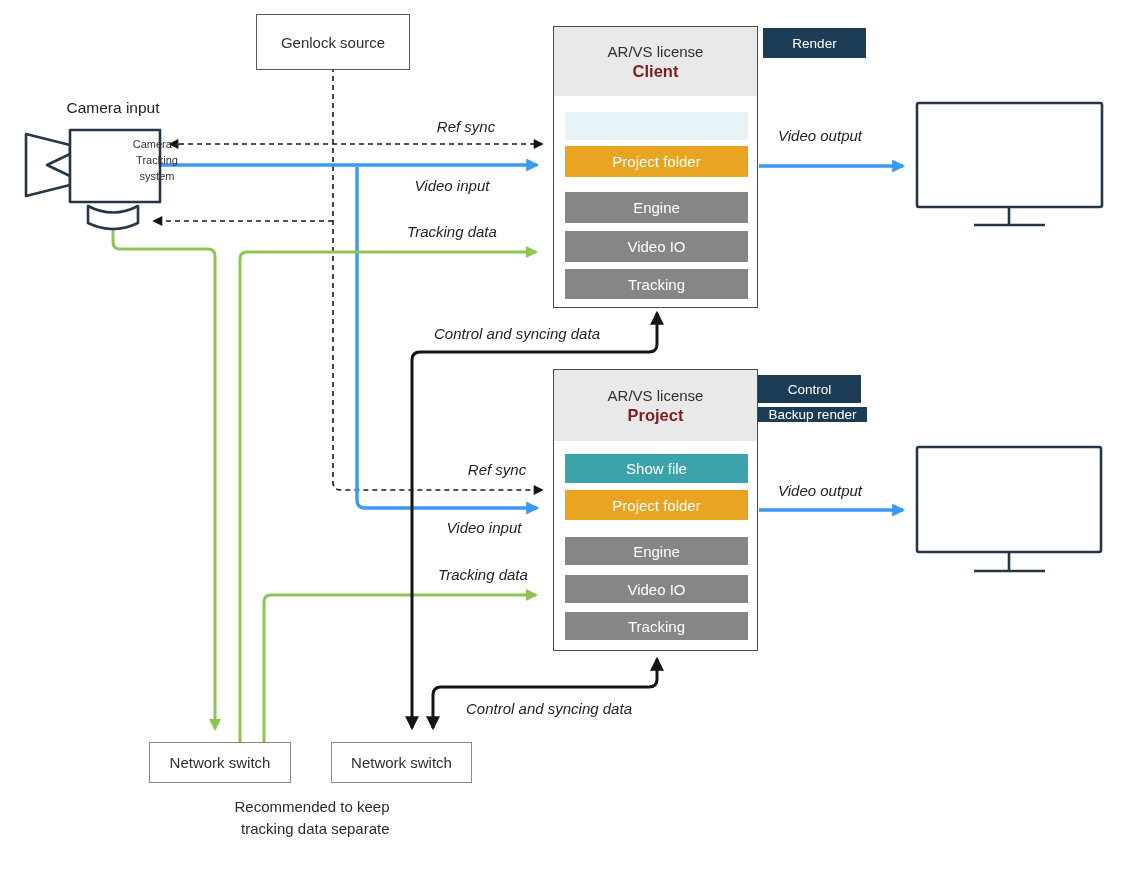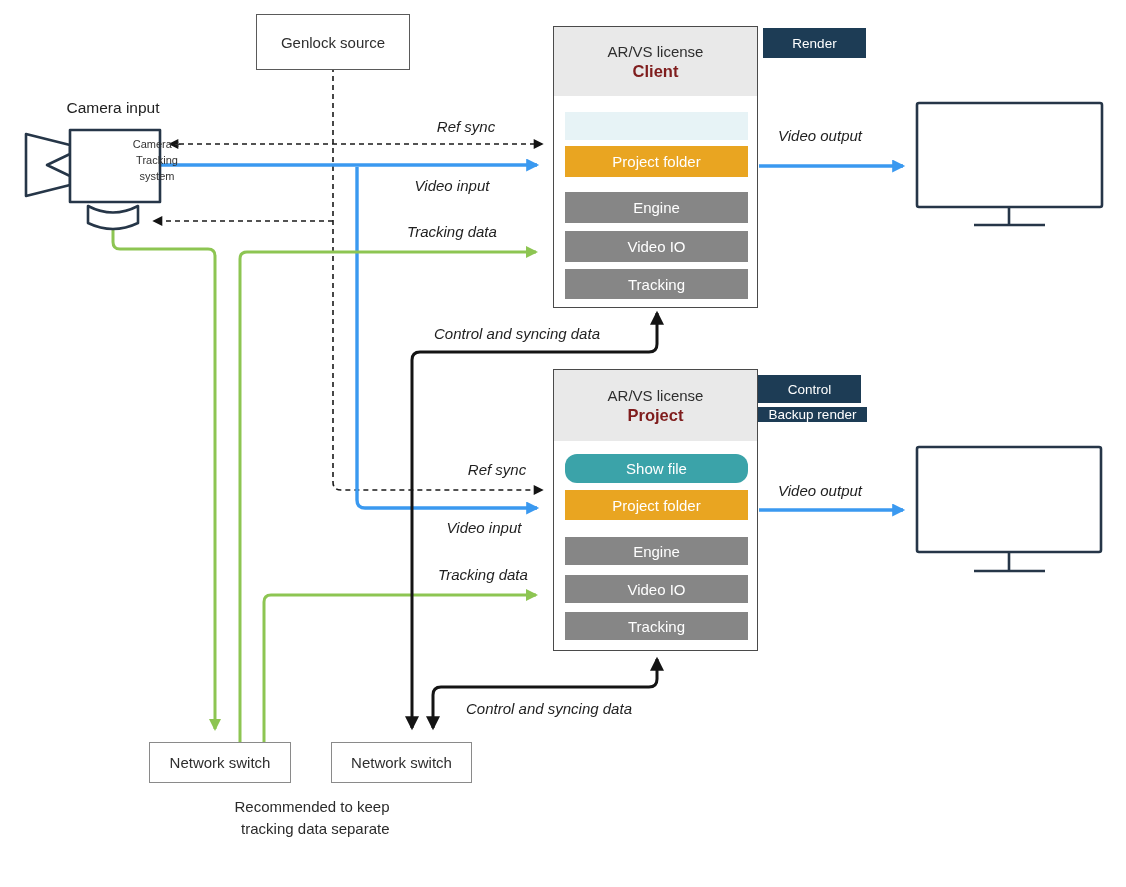--- a/index.html
+++ b/index.html
@@ -35,21 +35,21 @@
     position:absolute;left:0;top:0;right:0;background:var(--c-header,#E9E9E9);
     display:flex;flex-direction:column;align-items:center;justify-content:center;gap:2px;
   }
   .license-title{font-size:15px;color:#2e2e2e;}
   .license-subtitle{font-size:16.5px;font-weight:bold;color:#7f1d1d;}
   .row{
     position:absolute;left:11px;width:183px;display:flex;align-items:center;justify-content:center;
     font-size:15px;color:#ffffff;box-sizing:border-box;
   }
   .row-pale{background:var(--c-pale,#E7F3F6);}
-  .row-teal{background:var(--c-teal,#3BA3A9);border-radius:12px;}
+  .row-teal{background:var(--c-teal,#3BA3A9);}
   .row-orange{background:var(--c-orange,#E9A521);}
   .row-gray{background:var(--c-gray,#868686);}
 
   .badge{
     position:absolute;background:var(--c-navy,#1D3C55);color:#fff;
     display:flex;align-items:center;justify-content:center;font-size:13.5px;
   }
 
   .flow-label{
     position:absolute;transform:translate(-50%,-50%);font-style:italic;font-size:15px;

